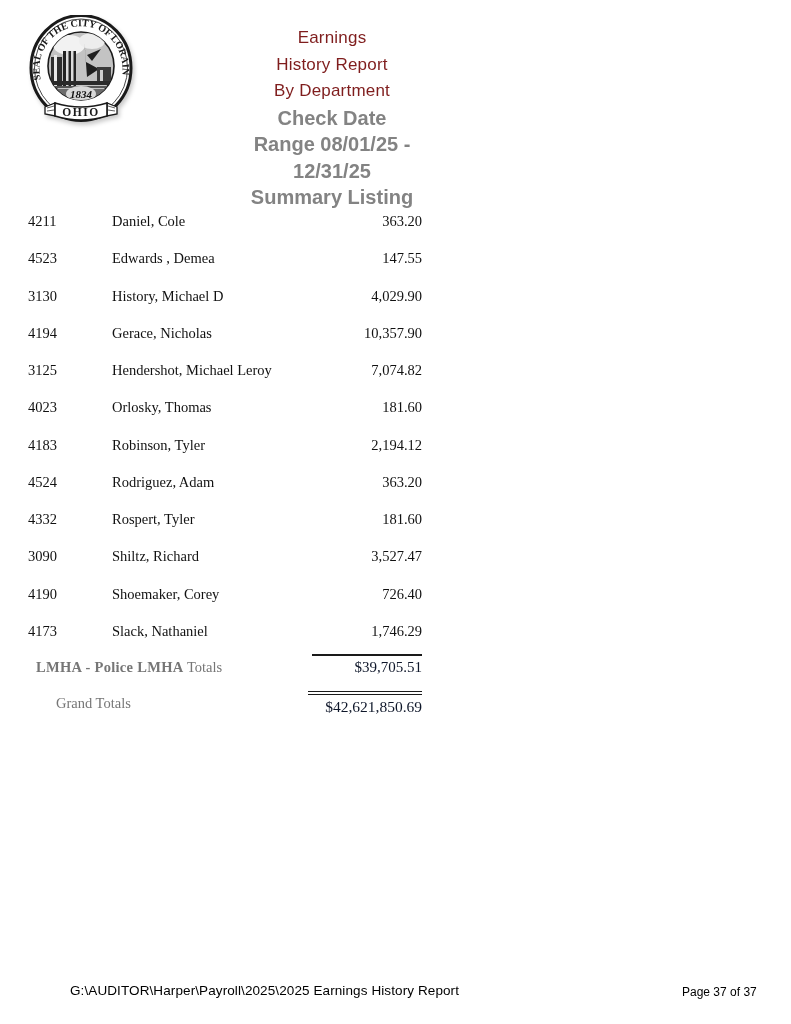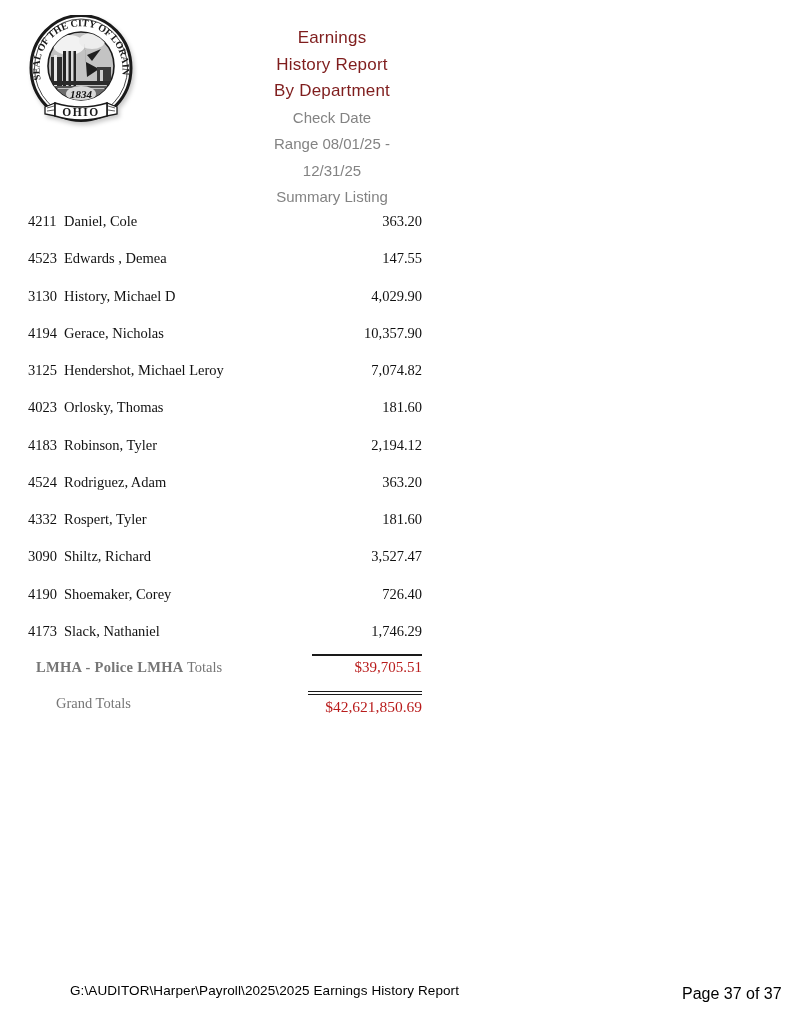--- a/index.html
+++ b/index.html
@@ -20,57 +20,57 @@
   
   .header-block {
     position:absolute; left:227px; top:25px; width:210px;
     text-align:center;
   }
   .title-line {
     font-size:17px; font-weight:normal; color:#7f1d1d;
     line-height:26.5px; letter-spacing:0.2px;
   }
   .subtitle-line {
-    font-size:15px; font-weight:normal; color:#838383;
+    font-size:20px; font-weight:bold; color:#838383;
     line-height:26.5px;
   }
   
   .table {
     position:absolute; left:28px; top:213px; width:394px;
     font-family:"Liberation Serif", serif; color:#111;
   }
-  .row { display:flex; height:37.25px; align-items:flex-start; font-size:14.5px; }
+  .row { display:flex; height:37.25px; align-items:flex-start; font-size:14.5px;gap:48px; }
   .row .emp-id { width:36px; }
   .row .emp-name { flex:1; }
   .row .emp-amt { text-align:center; }
   .totals-row { display:flex; align-items:flex-start; }
   .dept-total { margin-top:-6px; }
   .dept-total .lbl {
     padding-left:8px; padding-top:5px; color:#767676; font-size:14.5px; flex:1;
   }
   .dept-total .lbl b { letter-spacing:0.3px; }
   .amt-box {
-    width:110px; text-align:right; font-size:15px; color:#b91c1c;
+    width:110px; text-align:right; font-size:15px; color:#0f172a;
     border-top:2px solid #1a1a1a; padding-top:3px;
   }
   .grand-total { margin-top:15px;margin-left:28px; }
   .grand-total .lbl {
     padding-top:4px; color:#767676; font-size:14.5px; flex:1;
   }
   .grand-total .amt-box {
     width:114px; border-top:4px double #1a1a1a; font-size:15.5px;
   }
   
   .footer-path {
     position:absolute; left:70px; top:983px;
     font-size:13.5px; color:#000; letter-spacing:0.1px;
   }
   .footer-page {
     position:absolute; left:657px; top:985px;
-    font-size:16px; color:#000;padding-left:25px;
+    font-size:12px; color:#000;padding-left:25px;
   }
   
   .seal text { font-family:"Liberation Serif", serif; }
 </style>
 </head>
 <body>
 
 <div class="page">
 
   <svg class="seal" viewBox="0 0 104 111">

